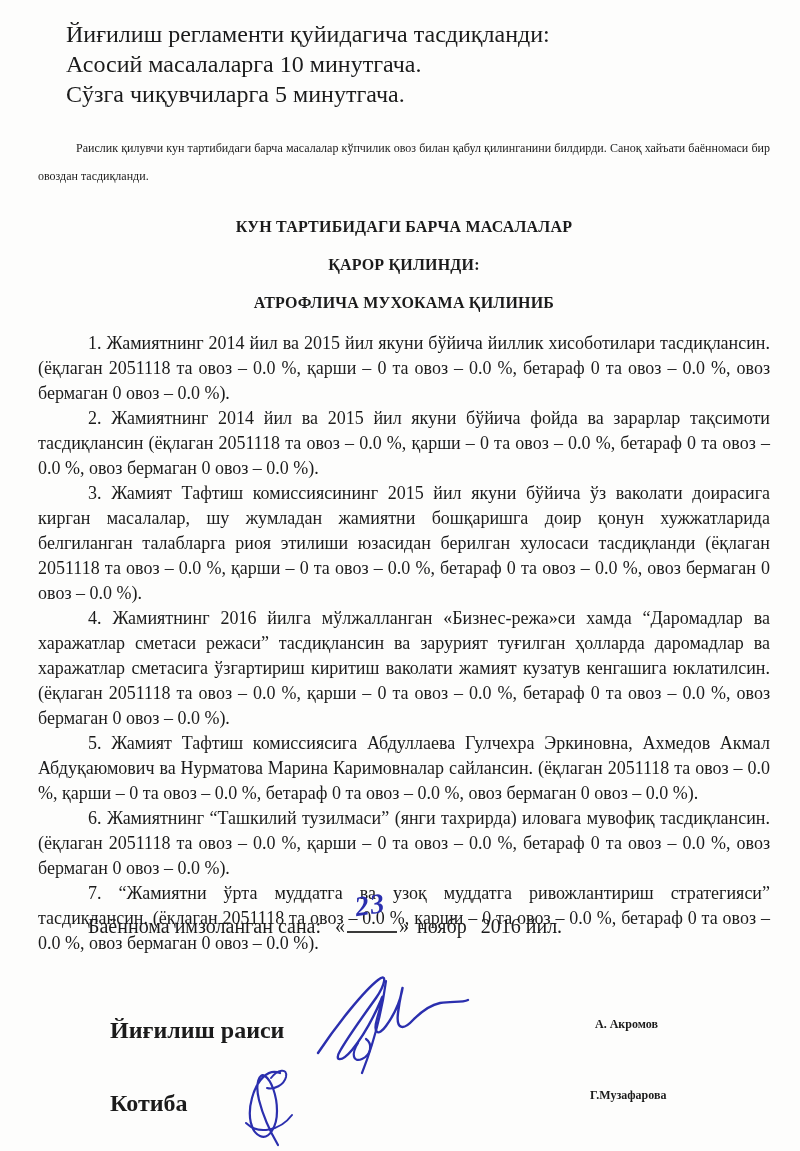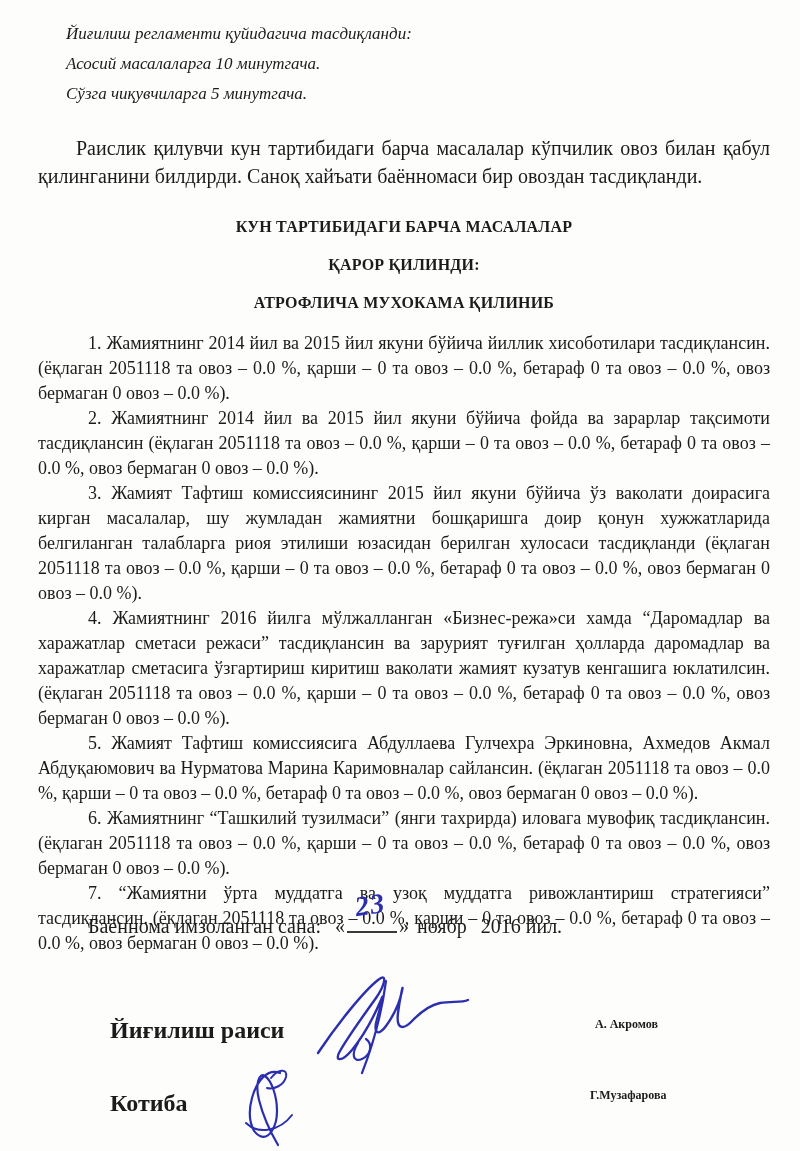--- a/index.html
+++ b/index.html
@@ -14,27 +14,26 @@
     height:1151px;
     margin:0 auto;
     background:var(--paper);
     color:var(--text);
     font-family:"Liberation Serif","DejaVu Serif",serif;
     overflow:hidden;
   }
   .body-text{padding:20px 30px 0 38px;}
   .intro-line{
     margin:0 0 2px 28px;
-    font-size:17px;
+    font-size:24px;
     line-height:28px;
-    font-style:italic;
   }
   .intro-para{
     margin:26px 0 0 0;
-    font-size:20px;
+    font-size:12px;
     line-height:28px;
     text-align:justify;
     text-indent:38px;
   }
   .heading{margin:24px 0 16px 0;}
   .heading-line{
     text-align:center;
     font-weight:bold;
     font-size:16px;
     line-height:25px;

